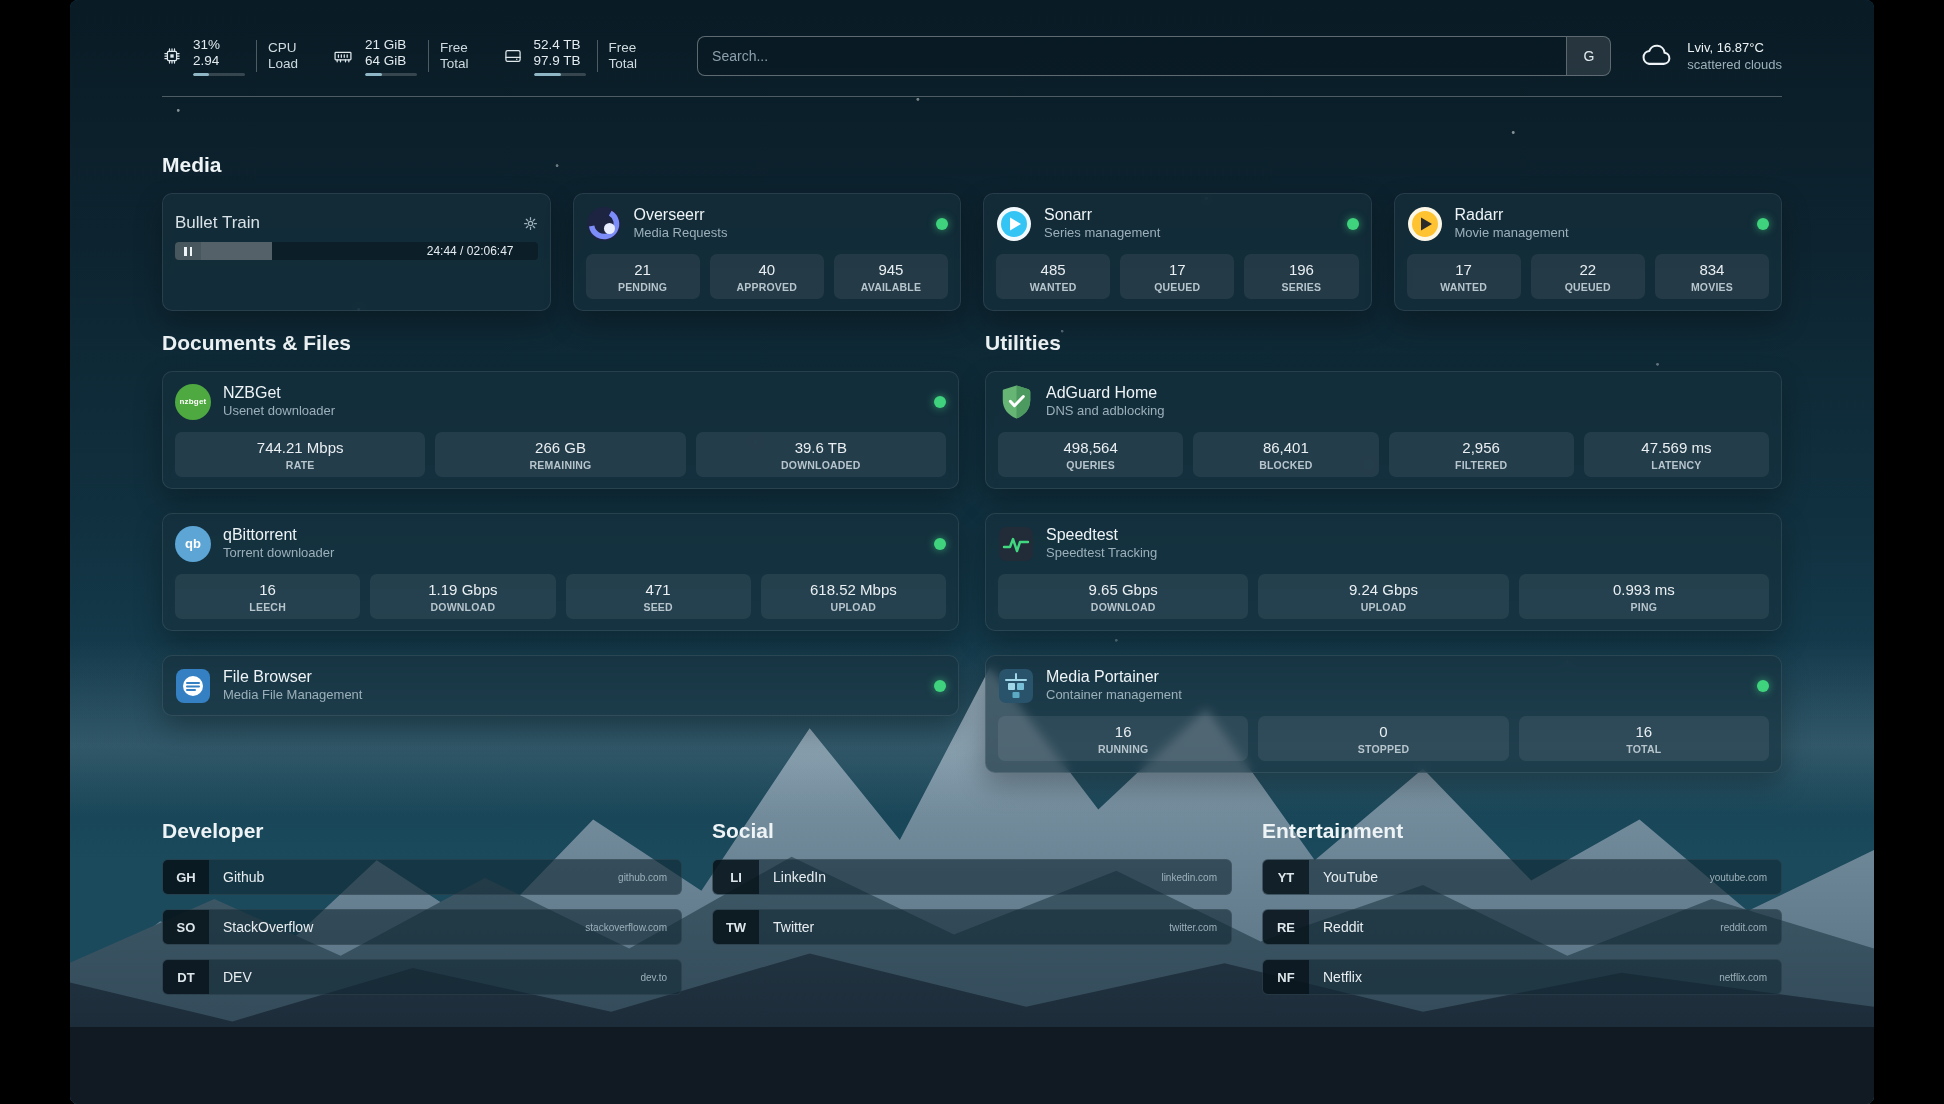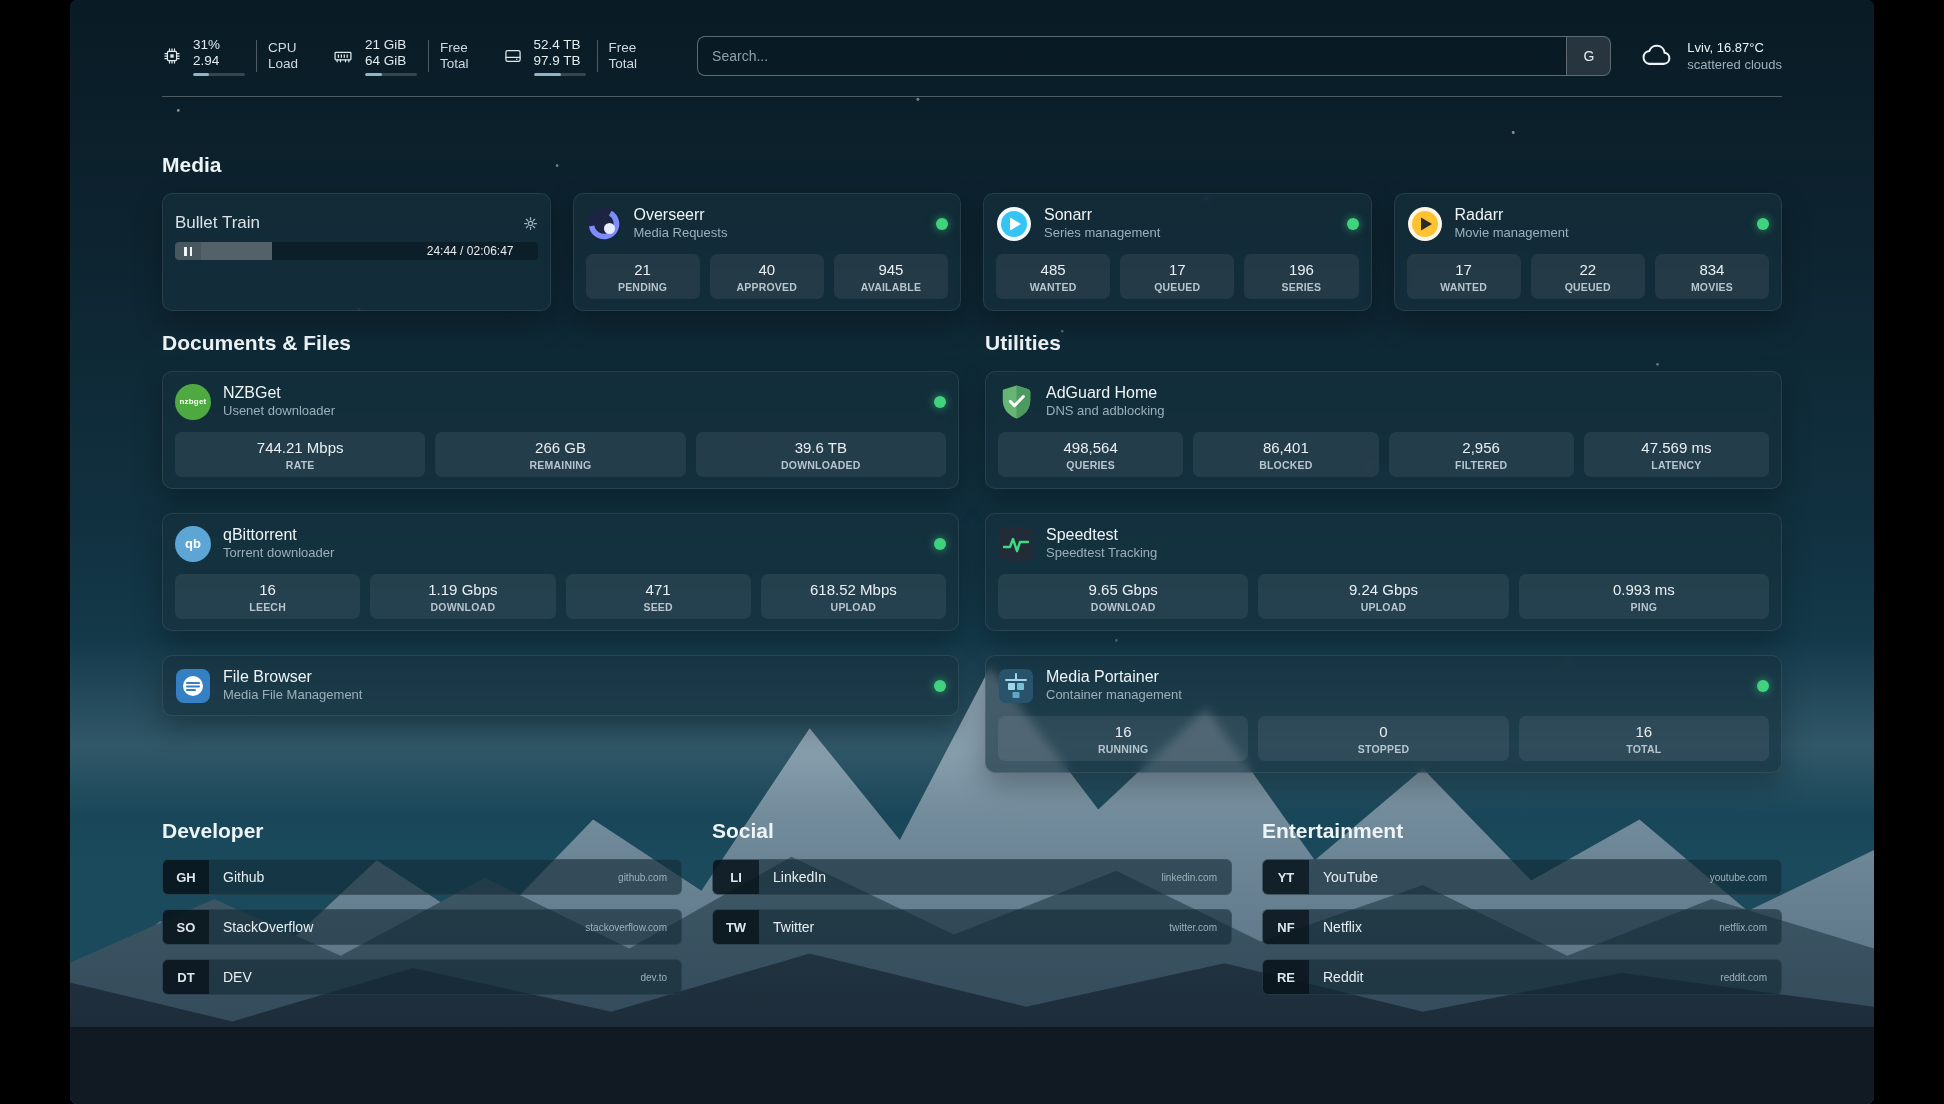--- a/index.html
+++ b/index.html
@@ -557,25 +557,25 @@
       </section>
 
       <section>
         <h2 class="sec-title">Entertainment</h2>
         <div class="bm-row">
           <span class="bm-abbr">YT</span>
           <span class="bm-name">YouTube</span>
           <span class="bm-domain">youtube.com</span>
         </div>
         <div class="bm-row">
+          <span class="bm-abbr">RE</span>
+          <span class="bm-name">Reddit</span>
+          <span class="bm-domain">reddit.com</span>
+        </div>
+        <div class="bm-row">
           <span class="bm-abbr">NF</span>
           <span class="bm-name">Netflix</span>
           <span class="bm-domain">netflix.com</span>
-        </div>
-        <div class="bm-row">
-          <span class="bm-abbr">RE</span>
-          <span class="bm-name">Reddit</span>
-          <span class="bm-domain">reddit.com</span>
         </div>
       </section>
     </div>
   </div>
 </div>
 
 </body></html>

